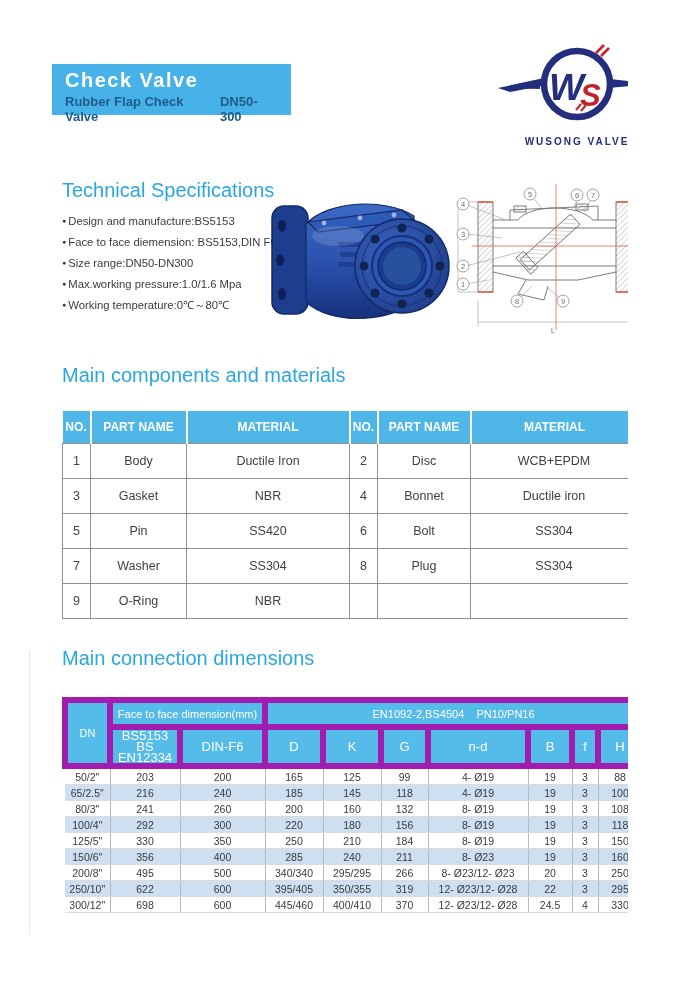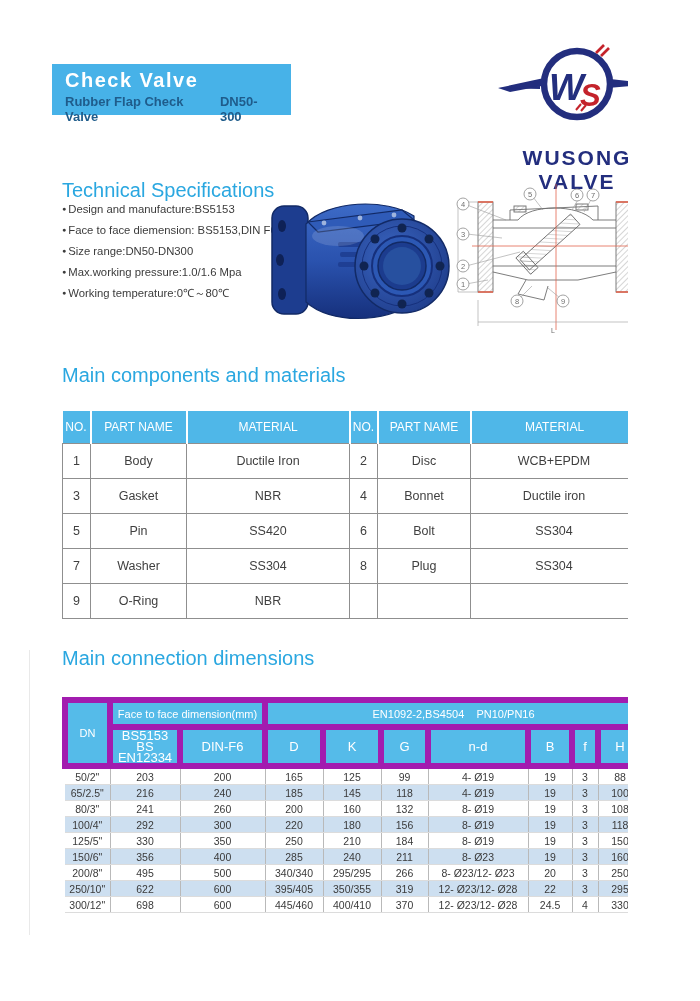--- a/index.html
+++ b/index.html
@@ -8,35 +8,35 @@
 
   
   .header-box{position:absolute;left:52px;top:64px;width:239px;height:51px;
               background:#47b2e8;box-sizing:border-box;padding:4px 10px 5px 13px;}
   .header-title{color:#fff;font-size:20px;font-weight:bold;letter-spacing:1.5px;line-height:24px;}
   .header-sub{display:flex;justify-content:space-between;align-items:baseline;
               color:#1f5c8b;font-size:13px;font-weight:bold;margin-top:2px;padding-right:2px;}
 
   
   .logo-wrap{position:absolute;left:492px;top:36px;width:170px;text-align:center;}
-  .brand-text{margin-top:10px;color:#232e7e;font-size:21px;font-weight:bold;letter-spacing:2px;}
+  .brand-text{margin-top:0;color:#232e7e;font-size:10px;font-weight:bold;letter-spacing:2px;}
 
   .section-title{position:absolute;color:#2aa7e0;font-size:20px;font-weight:500;}
 
   
-  .spec-list{position:absolute;left:62px;top:202px;margin:0;padding:0;list-style:none;width:215px;}
+  .spec-list{position:absolute;left:62px;top:214px;margin:0;padding:0;list-style:none;width:215px;}
   .spec-list li{font-size:11.3px;color:#3b3b3b;margin:0 0 7px 0;line-height:13px;}
   .spec-list li::before{content:"●";font-size:7px;vertical-align:2px;margin-right:2px;color:#3b3b3b;}
 
   .photo-wrap{position:absolute;left:268px;top:190px;}
   .drawing-wrap{position:absolute;left:448px;top:180px;}
 
   
   .comp-table{position:absolute;left:62px;top:411px;width:575px;border-collapse:collapse;table-layout:fixed;}
-  .comp-table th{background:#4fb7e8;color:#fff;font-size:12px;font-weight:400;height:30px;
+  .comp-table th{background:#4fb7e8;color:#fff;font-size:12px;font-weight:700;height:30px;
                  border-left:2px solid #fff;}
   .comp-table th:first-child{border-left:none;}
   .comp-table td{border:1px solid #8f8f8f;height:32px;text-align:center;font-size:12.5px;color:#3f3f3f;}
 
   
   .dims-table{position:absolute;left:62px;top:697px;width:577px;border-collapse:collapse;table-layout:fixed;}
   .dims-table th{background:#55bbe9;color:#fff;font-weight:normal;border:6px solid #a21caf;padding:0;}
   .dims-table .gh{font-size:11px;height:21px;}
   .dims-table .sh{font-size:13px;height:28px;line-height:11px;}
   .dims-table .pre{white-space:pre;}

